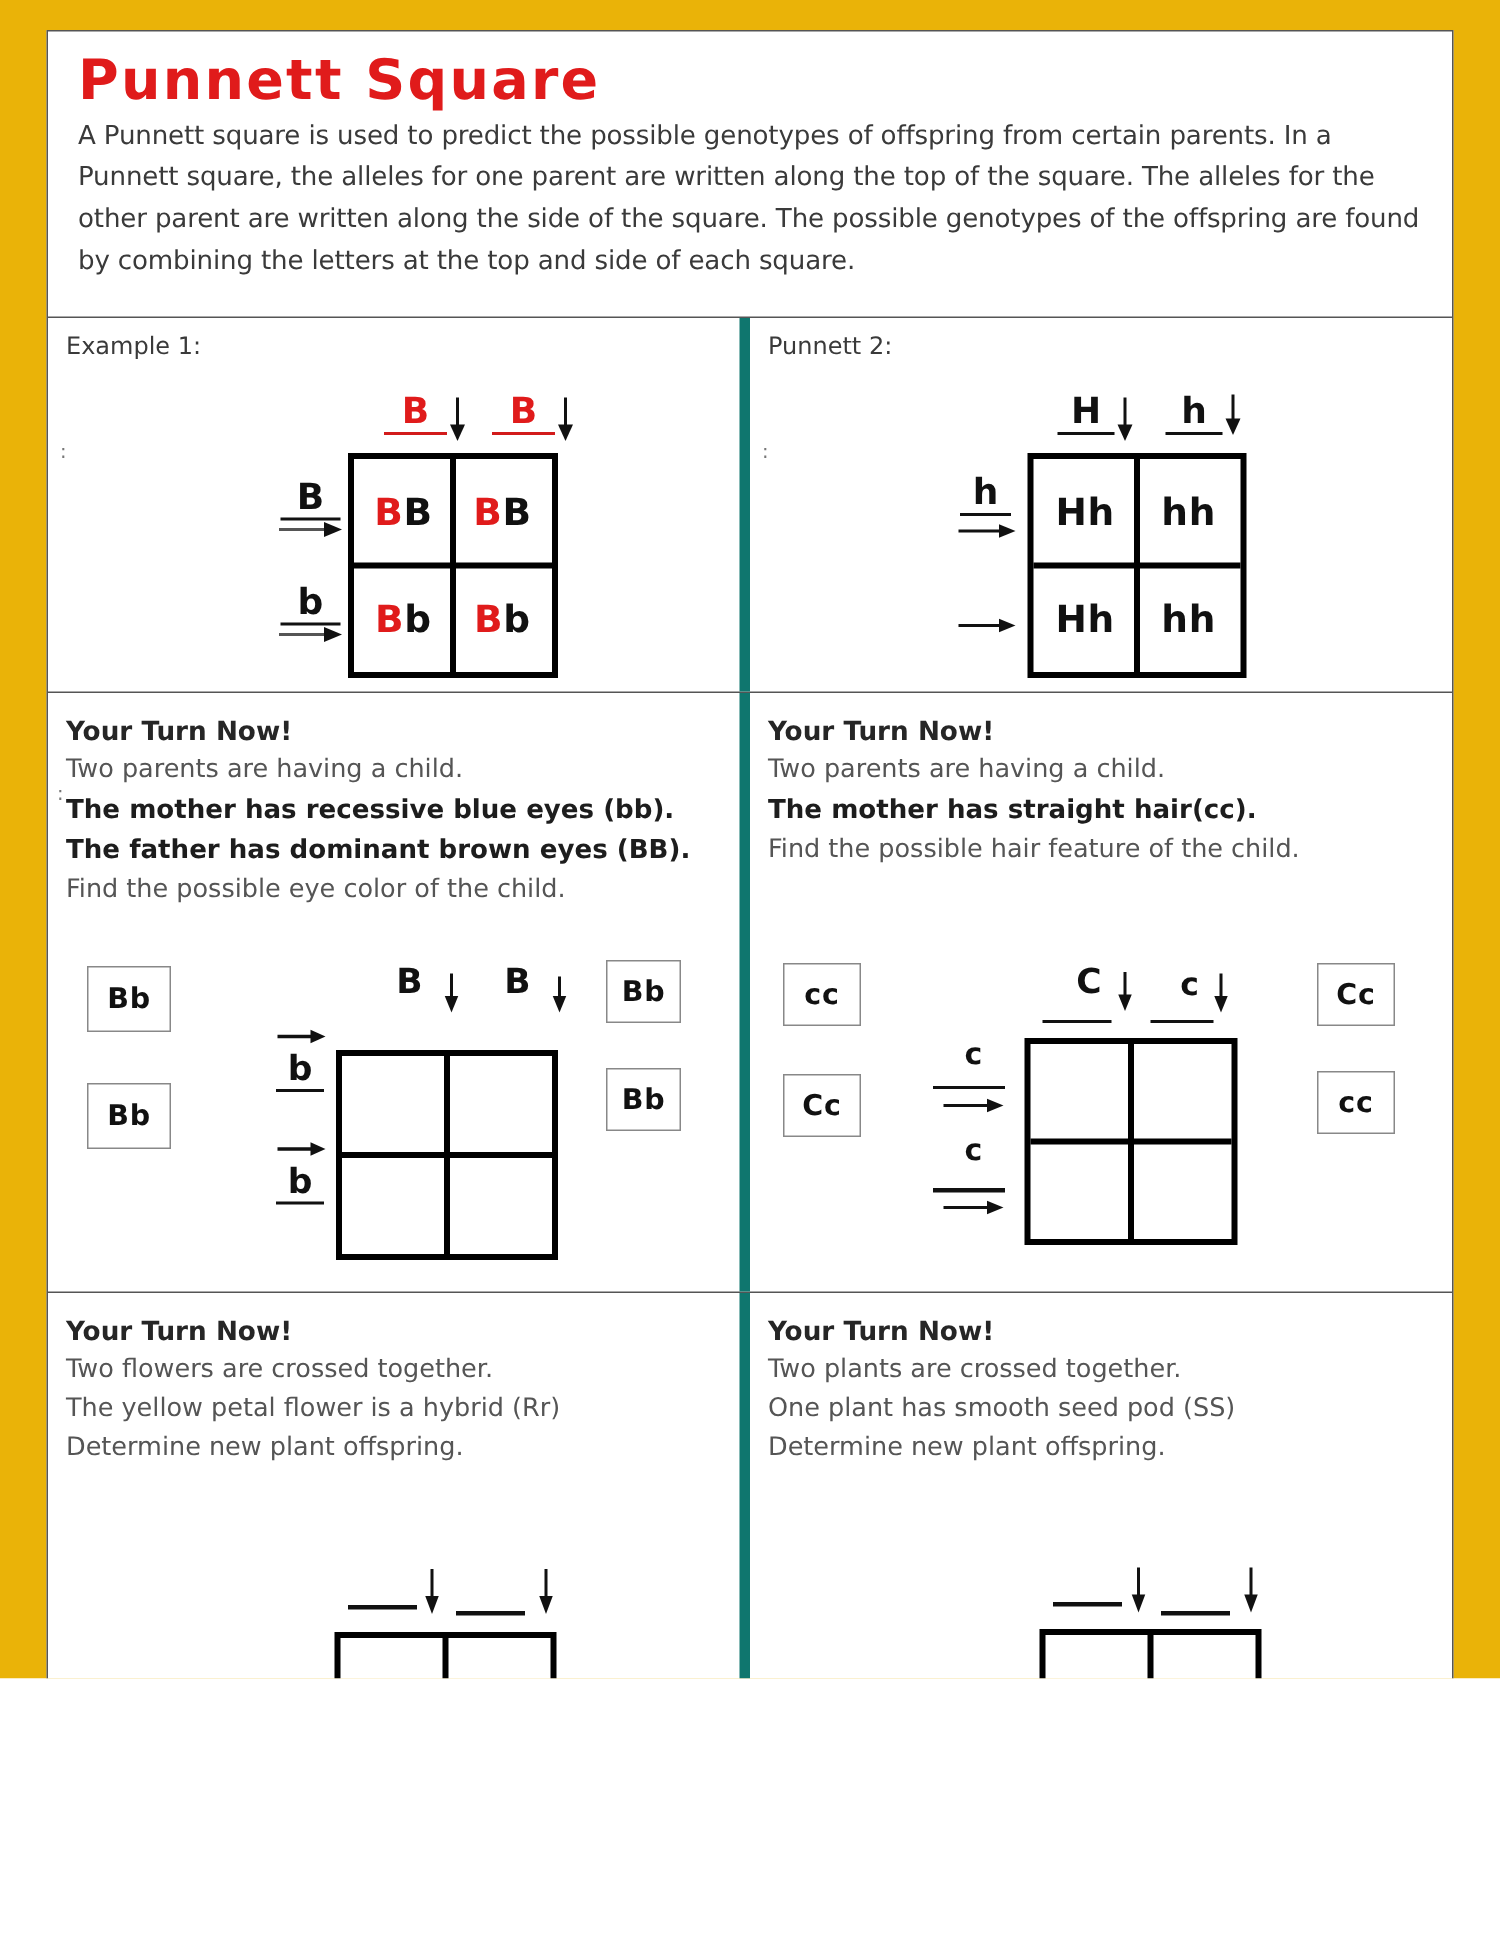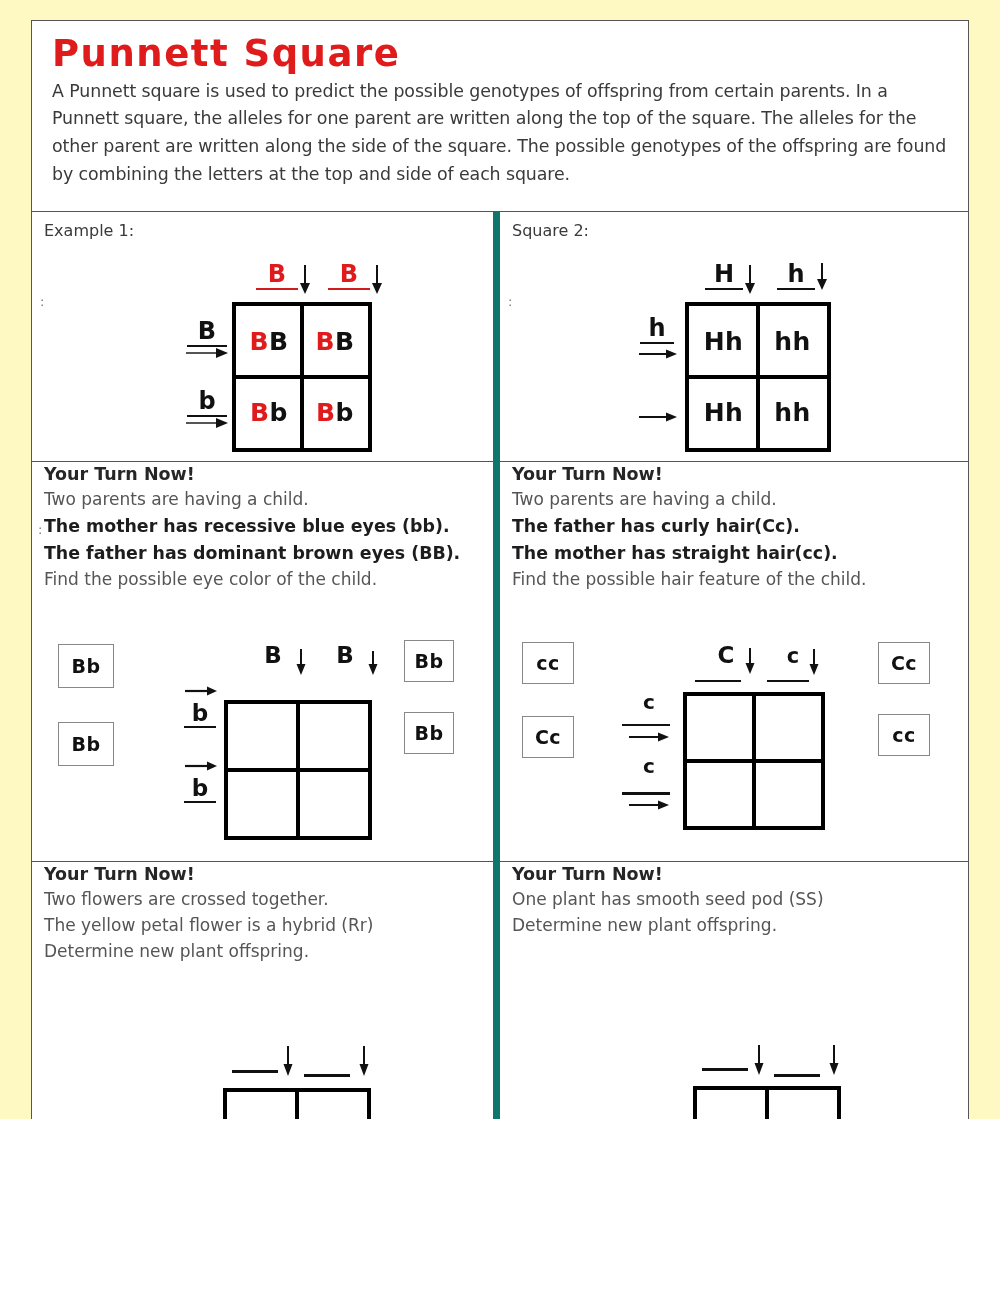--- a/index.html
+++ b/index.html
@@ -5,21 +5,21 @@
   * { box-sizing: border-box; }
   html, body {
     margin: 0; padding: 0;
     background: #ffffff;
     font-family: "DejaVu Sans", sans-serif;
   }
   .page {
     position: relative;
     width: 1000px;
     height: 1119px;
-    background: #fef9c3;
+    background: #eab308;
     overflow: hidden;
   }
 
   
   .frame {
     position: absolute;
     left: 31px; top: 20px;
     width: 938px; height: 1230px;
     border: 1px solid #555;
     background: #fff;
@@ -78,21 +78,21 @@
     color: #3a3a3a;
     font-family: "DejaVu Sans", sans-serif;
   }
   .colon-mark {
     position: absolute;
     font-size: 13px;
     color: #777;
   }
   .turn-block {
     position: absolute;
-    left: 12px; top: 0;
+    left: 12px; top: 14px;
     width: 450px;
   }
   .turn-title {
     font-size: 17.5px;
     font-weight: bold;
     color: #262626;
     line-height: 1.45;
     font-family: "DejaVu Sans", sans-serif;
   }
   .turn-line {
@@ -298,21 +298,21 @@
             <div class="pcell r1c1">
                 <span class="al-red">B</span>
                 <span>b</span>
               </div>
           </div>
         </div>
       </div>
 
       <div class="cell-r">
         <div class="pad">
-          <div class="ex-label">Square 2:</div>
+          <div class="ex-label">Punnett 2:</div>
           <div class="colon-mark" style="left:8px; top:82px;">:</div>
 
           <div class="top-lab" style="left:205px; top:48px; width:38px;">
             <span class="lab-txt" style="font-size:24px;">H</span>
             <span class="uline"></span>
           </div>
           <svg class="arw" style="left:242px; top:52px;" width="16" height="32" viewBox="0 0 16 32">
             <line x1="8" y1="1" x2="8" y2="21" stroke="#111" stroke-width="2"></line>
             <polygon points="8,30 3,19 13,19" fill="#111"></polygon>
           </svg>
@@ -429,21 +429,20 @@
             <div class="pcell r1c1"></div>
           </div>
         </div>
       </div>
 
       <div class="cell-r">
         <div class="pad">
           <div class="turn-block">
             <div class="turn-title">Your Turn Now!</div>
             <div class="turn-line">Two parents are having a child.</div>
-            <div class="turn-line strong">The father has curly hair(Cc).</div>
             <div class="turn-line strong">The mother has straight hair(cc).</div>
             <div class="turn-line">Find the possible hair feature of the child.</div>
           </div>
 
           <div class="abox" style="left:22px; top:180px; width:52px; height:42px;">cc</div>
           <div class="abox" style="left:22px; top:254px; width:52px; height:42px;">Cc</div>
 
           <div class="abox" style="left:378px; top:180px; width:52px; height:42px;">Cc</div>
           <div class="abox" style="left:378px; top:252px; width:52px; height:42px;">cc</div>
 
@@ -536,20 +535,21 @@
             <div class="pcell r1c0"></div>
             <div class="pcell r1c1"></div>
           </div>
         </div>
       </div>
 
       <div class="cell-r">
         <div class="pad">
           <div class="turn-block">
             <div class="turn-title">Your Turn Now!</div>
+            <div class="turn-line">Two plants are crossed together.</div>
             <div class="turn-line">One plant has smooth seed pod (SS)</div>
             <div class="turn-line">Determine new plant offspring.</div>
           </div>
 
           <div class="blankline" style="left:202px; top:206px; width:46px;"></div>
           <svg class="arw" style="left:252px; top:182px;" width="14" height="32" viewBox="0 0 14 32">
             <line x1="7" y1="1" x2="7" y2="21" stroke="#111" stroke-width="2"></line>
             <polygon points="7,31 2.5,19 11.5,19" fill="#111"></polygon>
           </svg>
           <div class="blankline" style="left:274px; top:212px; width:46px;"></div>

